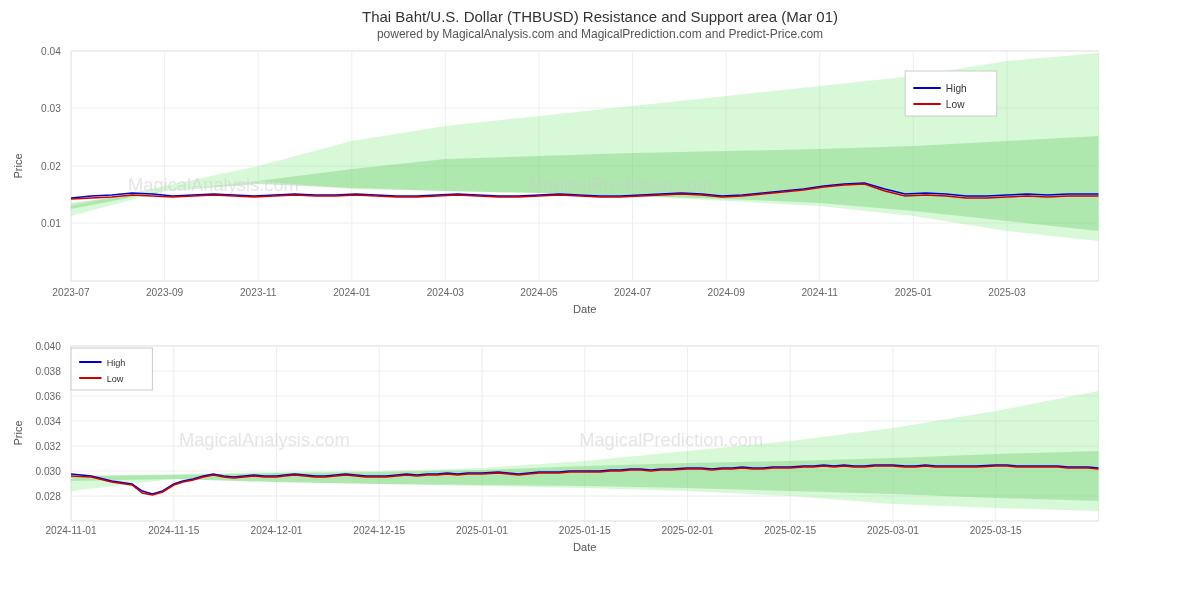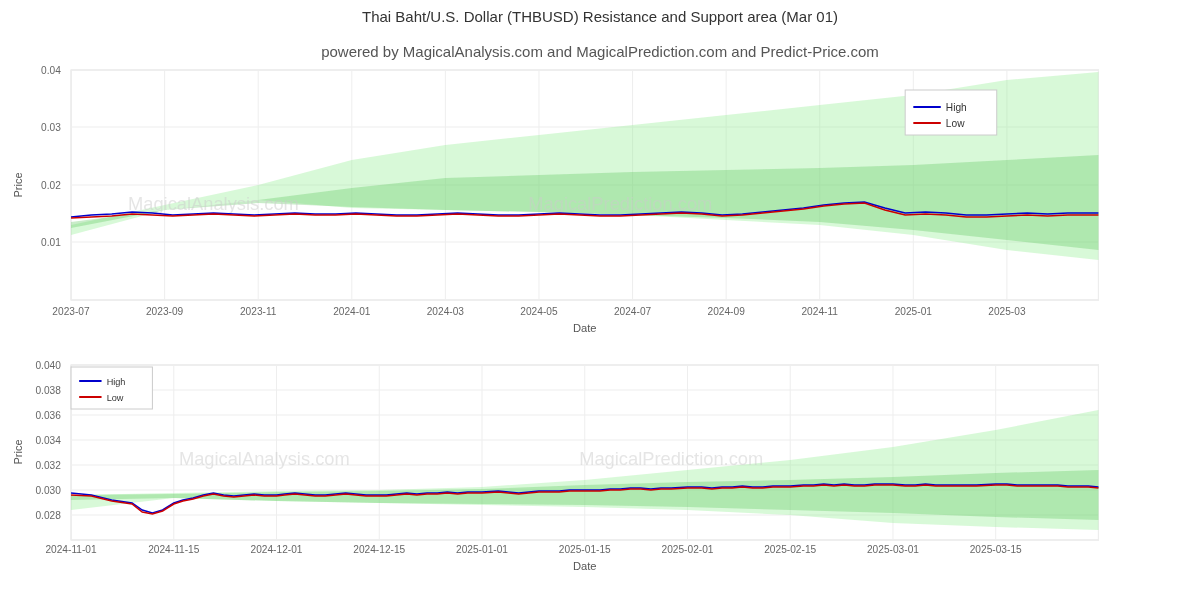--- a/index.html
+++ b/index.html
@@ -19,23 +19,23 @@
       background: #fff;
     }
     .title {
       font-size: 15px;
       color: #333;
       margin-top: 8px;
       text-align: center;
       font-weight: normal;
     }
     .subtitle {
-      font-size: 15px;
+      font-size: 12px;
       color: #555;
-      margin-top: 18px;
+      margin-top: 2px;
       text-align: center;
     }
     .charts-wrapper {
       display: flex;
       flex-direction: column;
       width: 100%;
       flex: 1;
       padding: 0 10px 5px 10px;
     }
     .chart-container {

